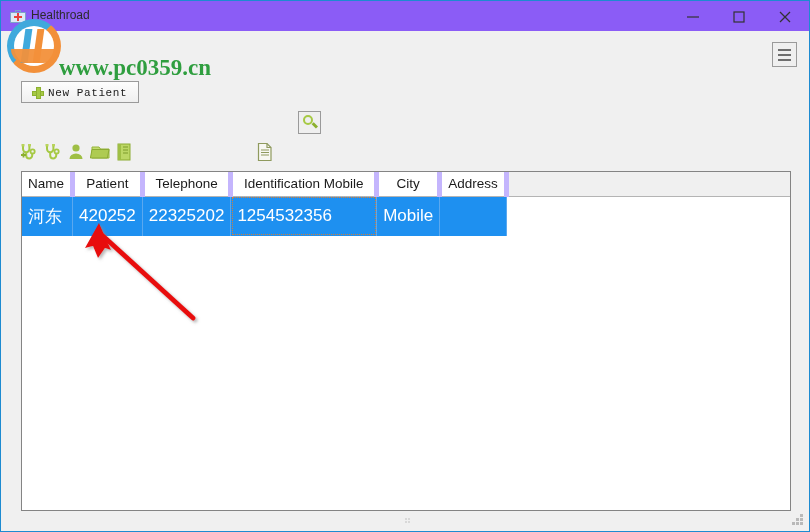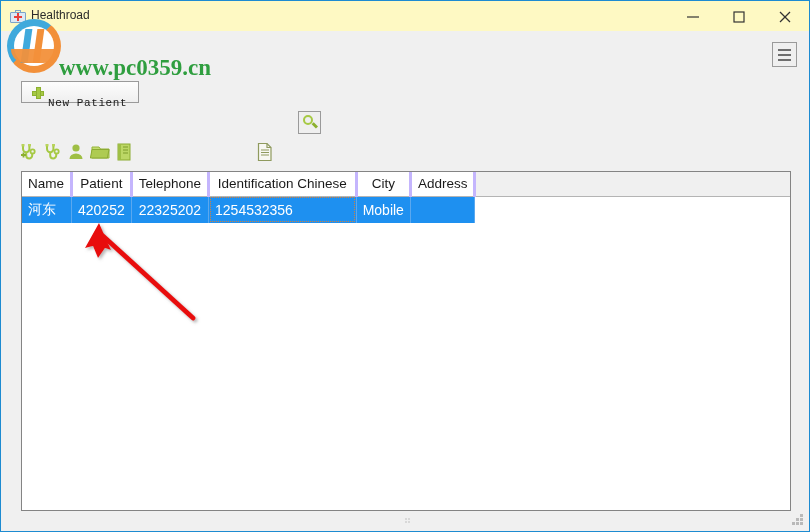--- a/index.html
+++ b/index.html
@@ -23,21 +23,21 @@
     border: 1px solid #1d8bd1;
     background: #f0f0f0;
   }
 
   
   .titlebar {
     position: absolute;
     left: 0; top: 0;
     width: 808px;
     height: 30px;
-    background: #fef9c3;
+    background: #8b5cf6;
     box-sizing: border-box;
     text-align: right;
   }
   .title-icon {
     position: absolute;
     left: 9px; top: 8px;
     width: 16px; height: 14px;
   }
   .title-icon .case {
     position: absolute;
@@ -191,21 +191,21 @@
   .plus-icon .h, .plus-icon .v {
     position: absolute;
     background: #a6c944;
     border: 1px solid #8cb02f;
     box-sizing: border-box;
   }
   .plus-icon .h { left: 0; top: 4px; width: 12px; height: 5px; }
   .plus-icon .v { left: 4px; top: 0; width: 5px; height: 12px; }
   .np-label {
     position: absolute;
-    left: 26px; top: 15px;
+    left: 26px; top: 5px;
     font-family: "Liberation Mono", monospace;
     font-size: 11px;
     color: #1a1a1a;
     letter-spacing: 0.6px;
     white-space: nowrap;
   }
 
   
   .search-input {
     position: absolute;
@@ -276,39 +276,39 @@
     box-sizing: border-box;
     overflow: hidden;
   }
   table.grid {
     border-collapse: collapse;
     table-layout: fixed;
     font-family: "Liberation Sans", sans-serif;
   }
   table.grid th {
     background: #ffffff;
-    border-right: 3px solid #c4b5fd;
+    border-right: 5px solid #c4b5fd;
     border-bottom: 1px solid #b4b4b4;
     font-weight: normal;
     font-size: 13.5px;
     color: #1a1a1a;
     height: 24px;
     padding: 0 6px;
     text-align: center;
     white-space: nowrap;
     box-sizing: border-box;
   }
   table.grid th.filler {
     background: #f0f0f0;
     border-right: none;
   }
   table.grid td {
-    height: 27px;
+    height: 40px;
     padding: 0 6px;
-    font-size: 14px;
+    font-size: 17px;
     border-right: 1px solid #5aa8ef;
     box-sizing: border-box;
     white-space: nowrap;
     overflow: hidden;
   }
   tr.selected td {
     background: #1e90f0;
     color: #ffffff;
   }
   td.focused {
@@ -461,21 +461,21 @@
     </svg>
   </div>
 
   <div class="table-panel">
     <table class="grid">
       <thead>
         <tr>
           <th style="width:44px">Name</th>
           <th style="width:54px">Patient</th>
           <th style="width:72px">Telephone</th>
-          <th style="width:148px">Identification Chinese</th>
+          <th style="width:148px">Identification Mobile</th>
           <th style="width:48px">City</th>
           <th style="width:54px">Address</th>
           <th class="filler" style="width:348px"></th>
         </tr>
       </thead>
       <tbody>
         <tr class="selected">
           <td class="cell-name">河东</td>
           <td class="cell-mobile">420252</td>
           <td class="cell-tel">22325202</td>

